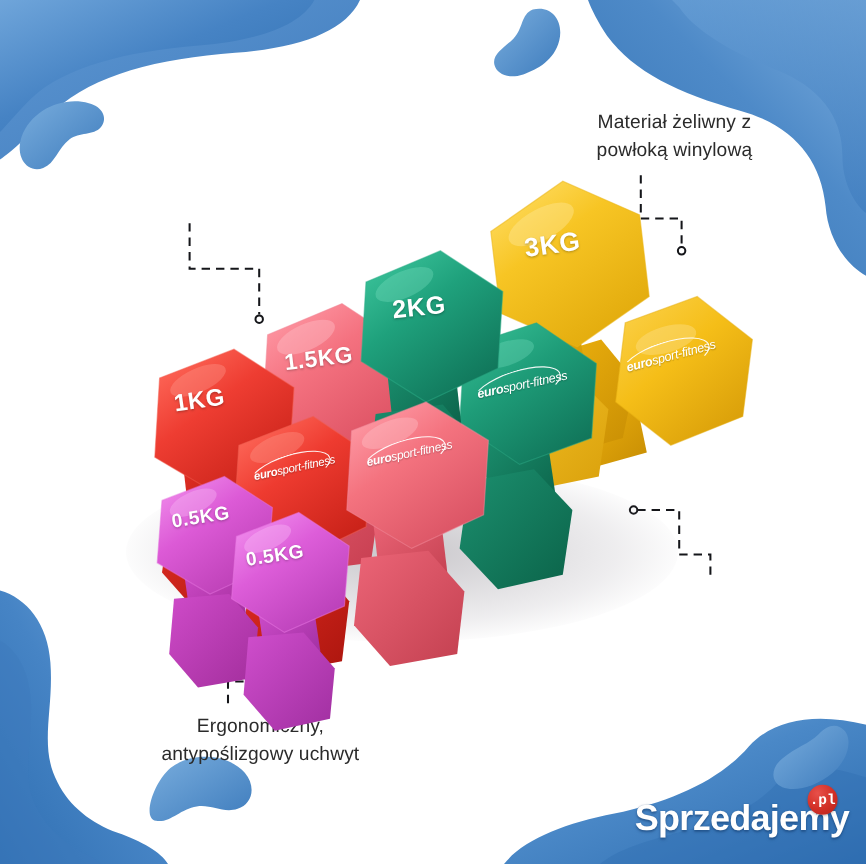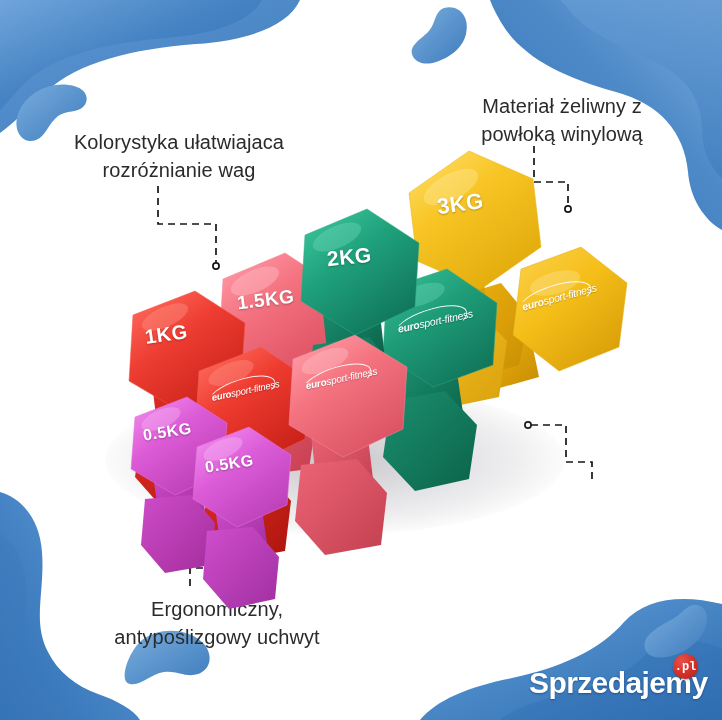--- a/index.html
+++ b/index.html
@@ -12,21 +12,21 @@
   }
   #stage{position:absolute;inset:0;width:722px;height:720px;overflow:hidden;background:#fff;}
 
   
   .bgsvg{position:absolute;left:0;top:0;width:722px;height:720px;pointer-events:none;}
 
   
   .callout{
     position:absolute;
     color:#2b2b2b;
-    font-size:20px;
+    font-size:16px;
     line-height:1.42;
     letter-spacing:.1px;
     white-space:pre-line;
   }
   .callout.c-left  {left:54px; top:128px;  width:250px; text-align:center;}
   .callout.c-right {left:462px;top:92px;   width:200px; text-align:center;}
   .callout.c-br    {left:540px;top:488px;  width:180px; text-align:center;}
   .callout.c-bl    {left:92px; top:595px;  width:250px; text-align:center;}
 
   
@@ -400,22 +400,20 @@
         <path d="M34,118 L80,114 L106,144 L102,186 L56,196 L30,166 Z" fill="url(#m2b)"></path>
         <path d="M24,34 L76,14 L118,42 L114,92 L64,114 L20,86 Z" fill="url(#m2a)"></path>
         <path d="M24,34 L76,14 L118,42 L114,92 L64,114 L20,86 Z" fill="none" stroke="#E977E4" stroke-width="1" opacity=".5"></path>
         <ellipse cx="50" cy="36" rx="21" ry="9" fill="#FBC4F8" opacity=".34" transform="rotate(-24 50 36)"></ellipse>
       </svg>
       <div class="lbl" style="left:32px;top:42px;font-size:16px;transform:rotate(-9deg);">0.5KG</div>
     </div>
 
   </div>
 
-  <div class="callout c-left">Kolorystyka ułatwiajaca
-rozróżnianie wag</div>
   <div class="callout c-right">Materiał żeliwny z
 powłoką winylową</div>
   <div class="callout c-bl">Ergonomiczny,
 antypoślizgowy uchwyt</div>
 
   <div id="logo">
     <span class="word">Sprzedajemy</span>
     <span class="pl">.pl</span>
   </div>
 

